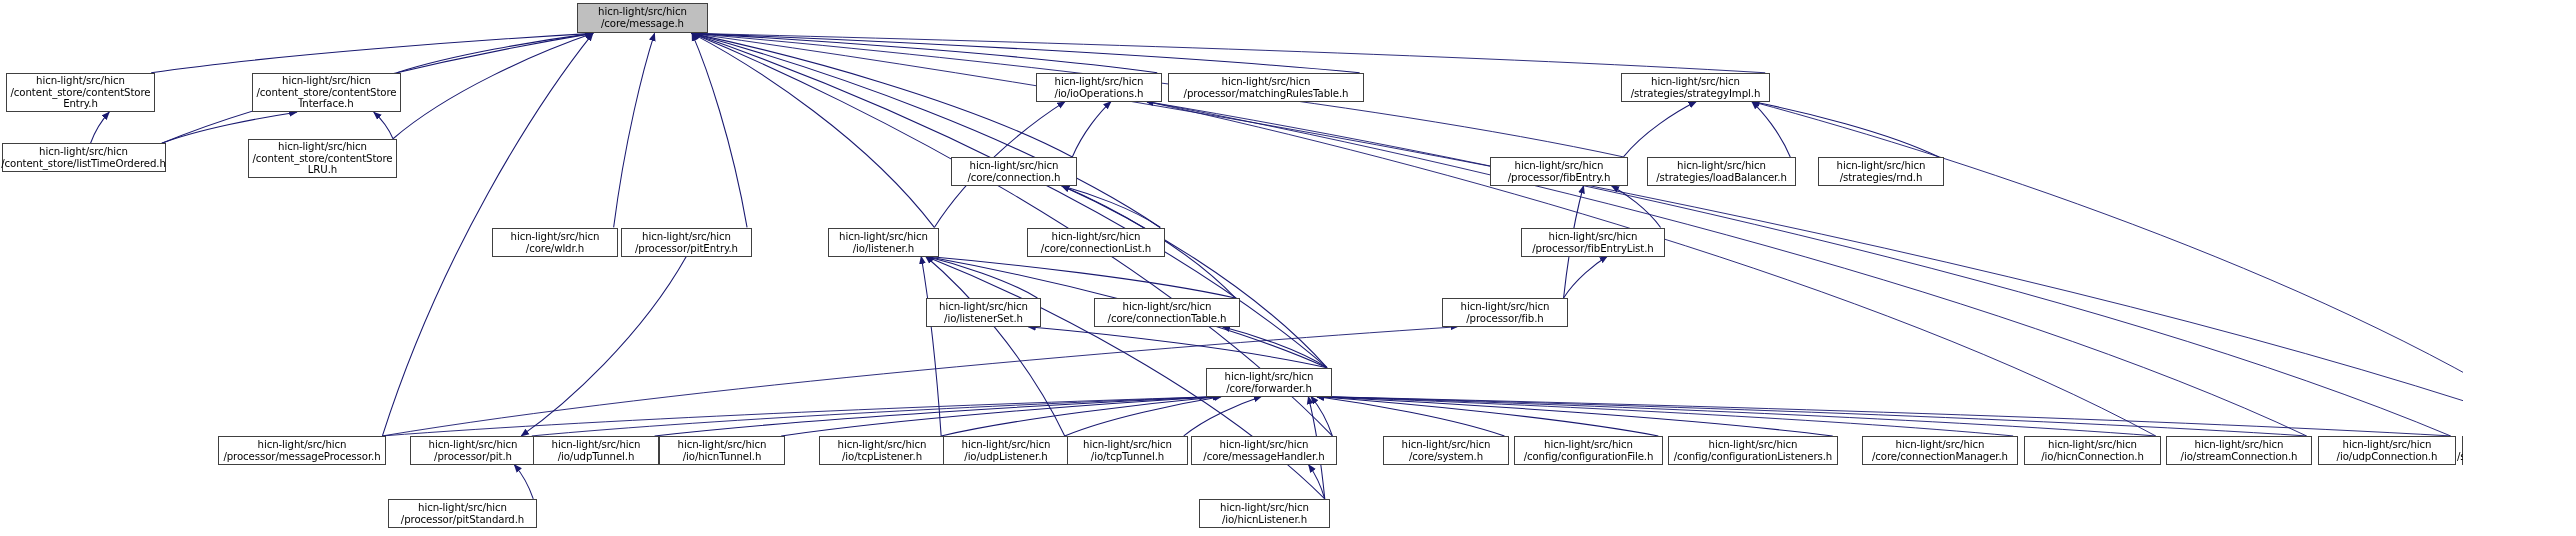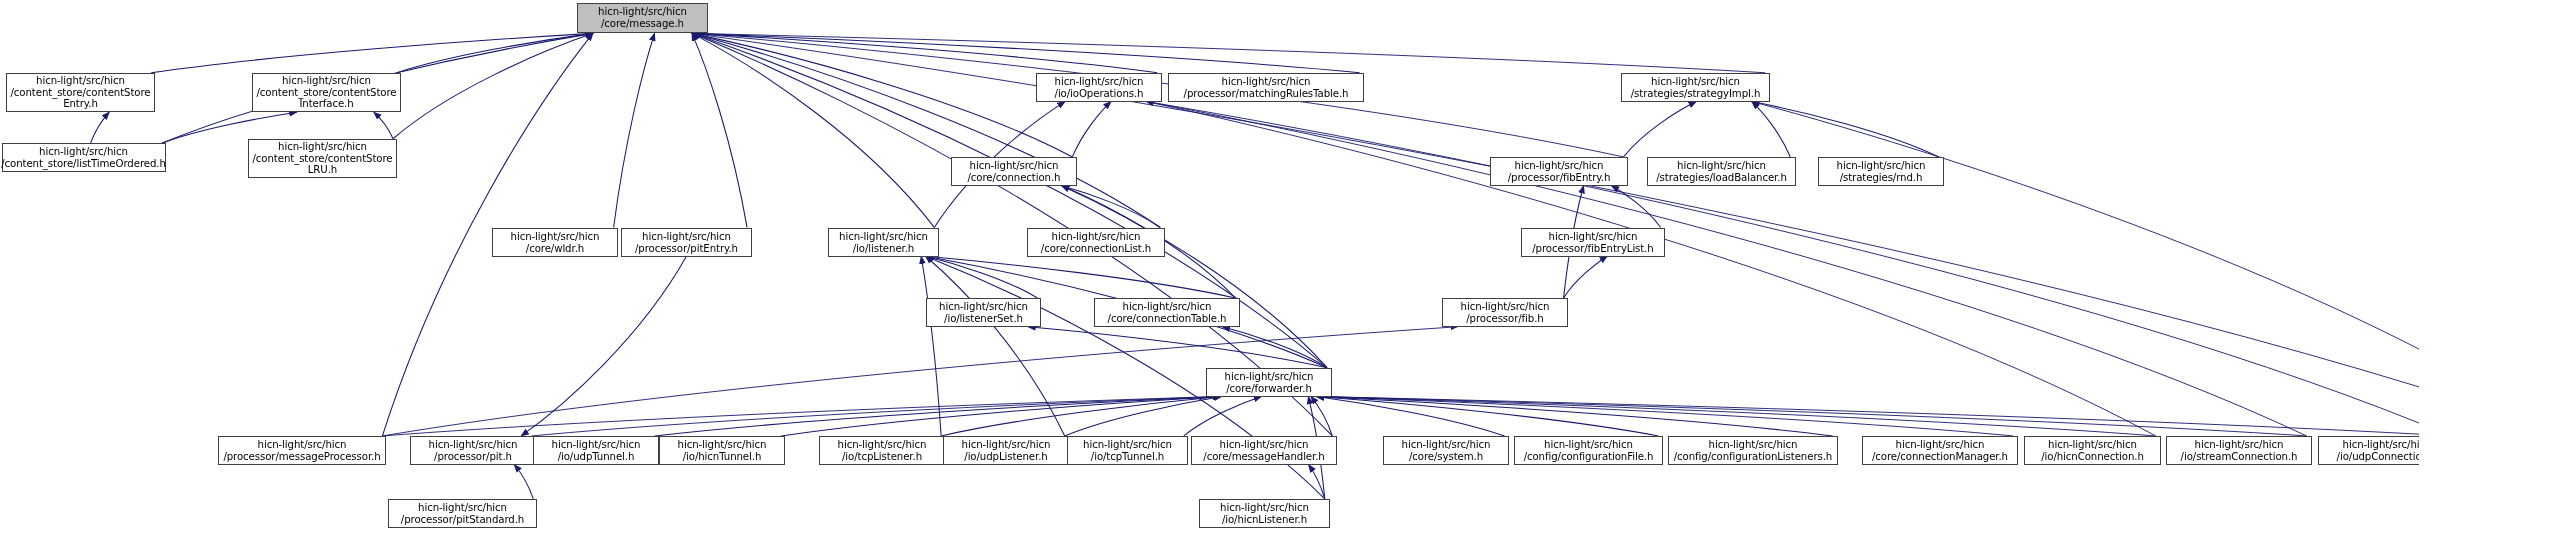--- a/index.html
+++ b/index.html
@@ -1,17 +1,17 @@
 <!DOCTYPE html>
 <html style="font-size:12px"><head>
 <meta charset="utf-8">
 <style>
   html,body{margin:0;padding:0;background:#ffffff;}
   body{font-family:"DejaVu Sans","Liberation Sans",sans-serif;}
-  #graph{position:relative;width:2419px;height:536px;background:#ffffff;overflow:hidden;}
+  #graph{position:relative;width:2419px;height:536px;background:#ffffff;overflow:hidden;padding-left:44px;}
   #edges{position:absolute;left:0;top:0;width:2576px;height:536px;}
   .node{position:absolute;box-sizing:border-box;border:0.8px solid #404040;background:#ffffff;
         display:flex;align-items:center;justify-content:center;text-align:center;
         font-size:10.2px;line-height:11.8px;color:#000000;white-space:pre;letter-spacing:-0.1px;}
   .node.root{background:#bfbfbf;border:0.8px solid #404040;}
 </style>
 </head>
 <body>
 
 <div id="graph">

